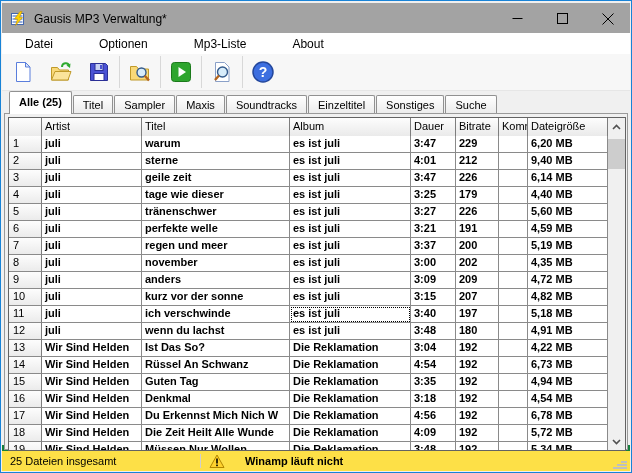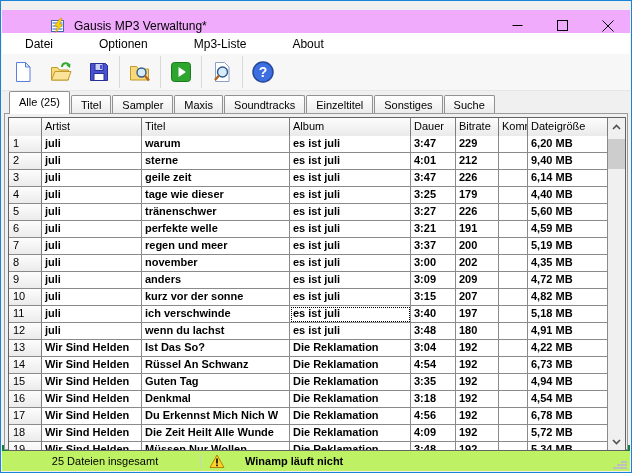--- a/index.html
+++ b/index.html
@@ -1,22 +1,22 @@
 <!DOCTYPE html>
 <html><head>
 <meta charset="utf-8">
 <style>
   html,body{margin:0;padding:0;background:#c8c8c8;}
   body{width:632px;height:473px;position:relative;overflow:hidden;
        font-family:"Liberation Sans",sans-serif;font-size:11px;color:#000;}
   .window{position:absolute;inset:0;border:1px solid #1883d7;background:#f0f0f0;box-sizing:border-box;}
 
   
-  .titlebar{position:absolute;left:1px;top:9px;right:1px;height:31px;background:#f0abfc;
-            display:flex;align-items:center;padding-left:40px;}
+  .titlebar{position:absolute;left:1px;top:2px;right:1px;height:31px;background:#a3a3a3;
+            display:flex;align-items:center;}
   .app-icon{margin-left:8px;width:16px;height:16px;flex:0 0 auto;}
   .title-text{margin-left:8px;font-size:12px;white-space:nowrap;}
   .win-controls{margin-left:auto;display:flex;height:100%;}
   .win-btn{width:45px;height:100%;display:flex;align-items:center;justify-content:center;}
 
   
   .menubar{position:absolute;left:1px;top:32px;right:1px;height:21px;background:#fff;
            display:flex;align-items:center;font-size:12px;}
   .menu-item{padding:2px 23px;white-space:nowrap;}
 
@@ -25,21 +25,21 @@
            border-bottom:1px solid #e6e6e6;display:flex;align-items:center;padding-left:2px;box-sizing:border-box;}
   .tool-btn{width:38px;height:34px;display:flex;align-items:center;justify-content:center;}
   .tool-sep{width:1px;height:32px;background:#d8d8d8;margin:0 1px;}
 
   
   .tabbar{position:absolute;left:1px;top:90px;right:1px;height:23px;display:flex;
           align-items:flex-end;padding-left:7px;box-sizing:border-box;}
   .tab{height:19px;line-height:18px;padding:0 9px;background:linear-gradient(#ffffff,#ebebeb);
        border:1px solid #919191;border-bottom:none;margin-right:1px;font-size:11px;
        border-radius:2px 2px 0 0;white-space:nowrap;box-sizing:border-box;}
-  .tab.active{height:23px;line-height:21px;background:#fff;position:relative;z-index:3;font-size:11px;}
+  .tab.active{height:23px;line-height:21px;background:#fff;position:relative;z-index:3;font-size:11px;font-weight:bold;}
   .tabpanel{position:absolute;left:3px;right:3px;top:112px;bottom:22px;background:#f0f0f0;
             border:1px solid #9a9a9a;z-index:1;}
 
   
   .grid{position:absolute;left:7px;top:116px;width:618px;height:334px;background:#fff;
         border:1px solid #636363;box-sizing:border-box;display:flex;z-index:2;}
   .grid-left{width:599px;display:flex;flex-direction:column;overflow:hidden;}
   .grid-header{height:18px;display:flex;flex:0 0 auto;}
   .gh{box-sizing:border-box;border-right:1px solid #7d7d7d;border-bottom:1px solid #7d7d7d;
       background:linear-gradient(#fdfdfd,#eaeaea);padding:2px 0 16px 3px;font-size:11px;
@@ -55,22 +55,22 @@
   .c-dauer{width:45px}.c-bitrate{width:43px}.c-komm{width:29px}.c-size{width:80px}
   .cell.focused{outline:1px dotted #000;outline-offset:-2px;}
 
   
   .vscroll{width:17px;background:#f0f0f0;position:relative;flex:0 0 auto;}
   .sb-btn{position:absolute;left:0;width:17px;height:17px;display:flex;align-items:center;justify-content:center;}
   .sb-up{top:0}.sb-down{bottom:0}
   .sb-thumb{position:absolute;left:0;top:21px;width:17px;height:30px;background:#cdcdcd;}
 
   
-  .statusbar{position:absolute;left:1px;right:1px;bottom:1px;height:20px;background:#bef264;
-             border-top:6px solid #15803d;display:flex;align-items:center;font-size:11px;text-align:center;}
+  .statusbar{position:absolute;left:1px;right:1px;bottom:1px;height:20px;background:#fde047;
+             border-top:6px solid #15803d;display:flex;align-items:center;font-size:11px;}
   .status-left{width:198px;padding-left:8px;box-sizing:border-box;white-space:nowrap;}
   .status-sep{width:1px;height:14px;background:#cfcfcf;}
   .status-warning{display:flex;align-items:center;padding-left:8px;font-weight:bold;gap:20px;}
   .grip{position:absolute;right:3px;bottom:2px;width:14px;}
   .grip i{display:block;height:2px;margin-top:1px;background:#bfbfbf;margin-left:auto;}
   .grip i:nth-child(1){width:6px}.grip i:nth-child(2){width:10px}.grip i:nth-child(3){width:14px}
 </style>
 </head>
 <body>
 

